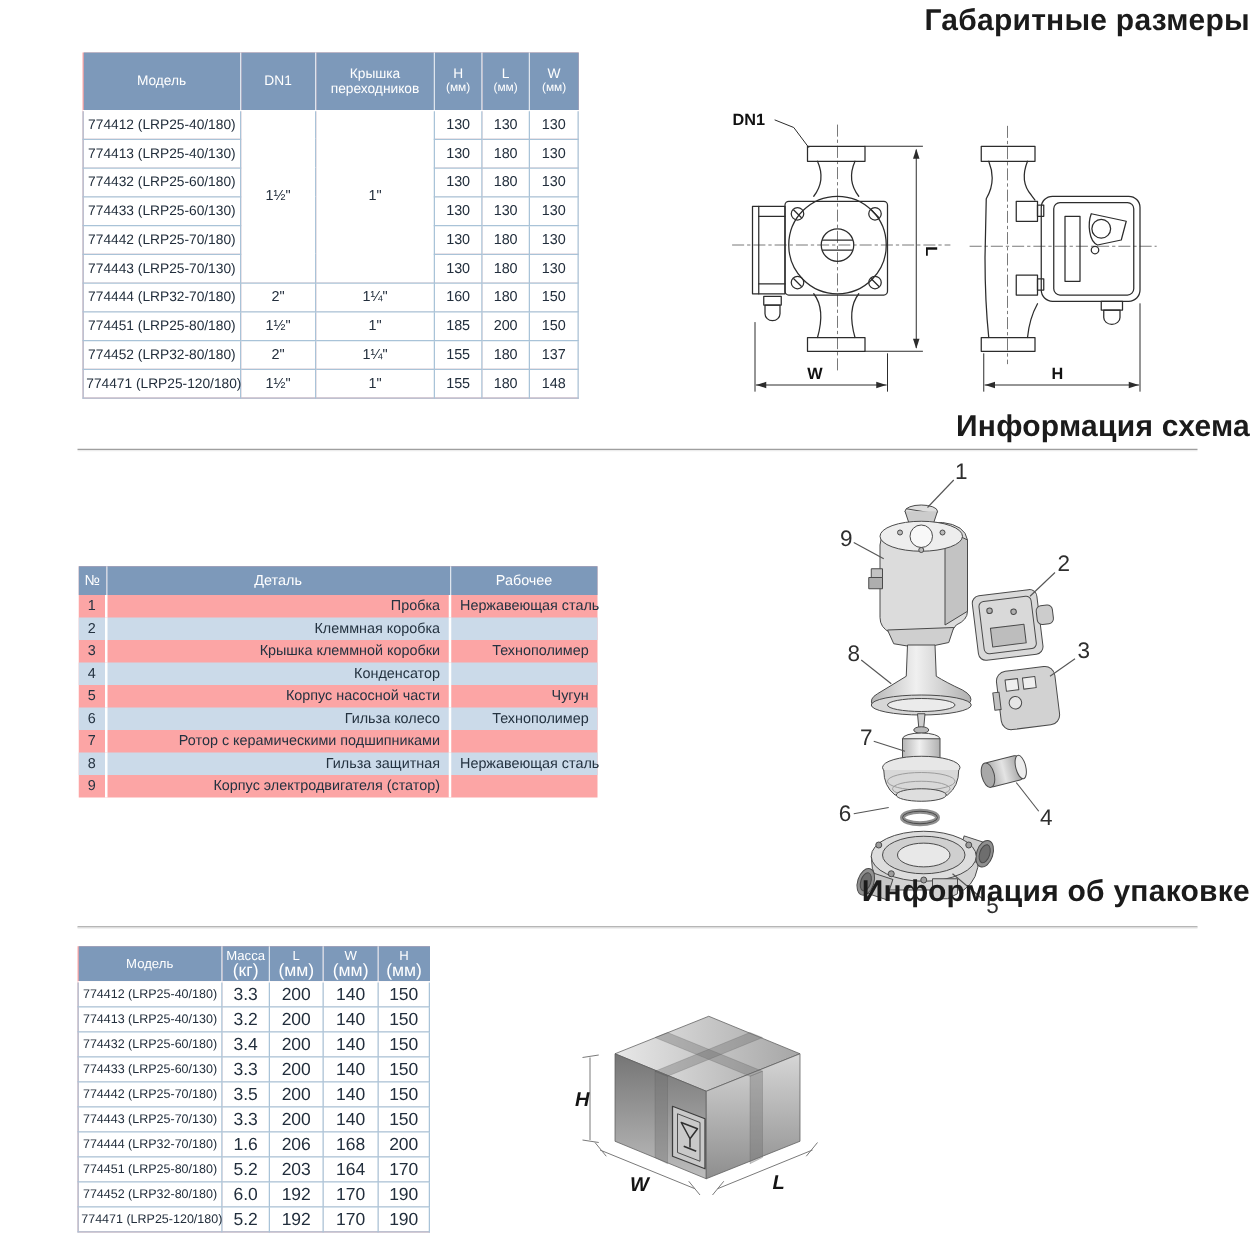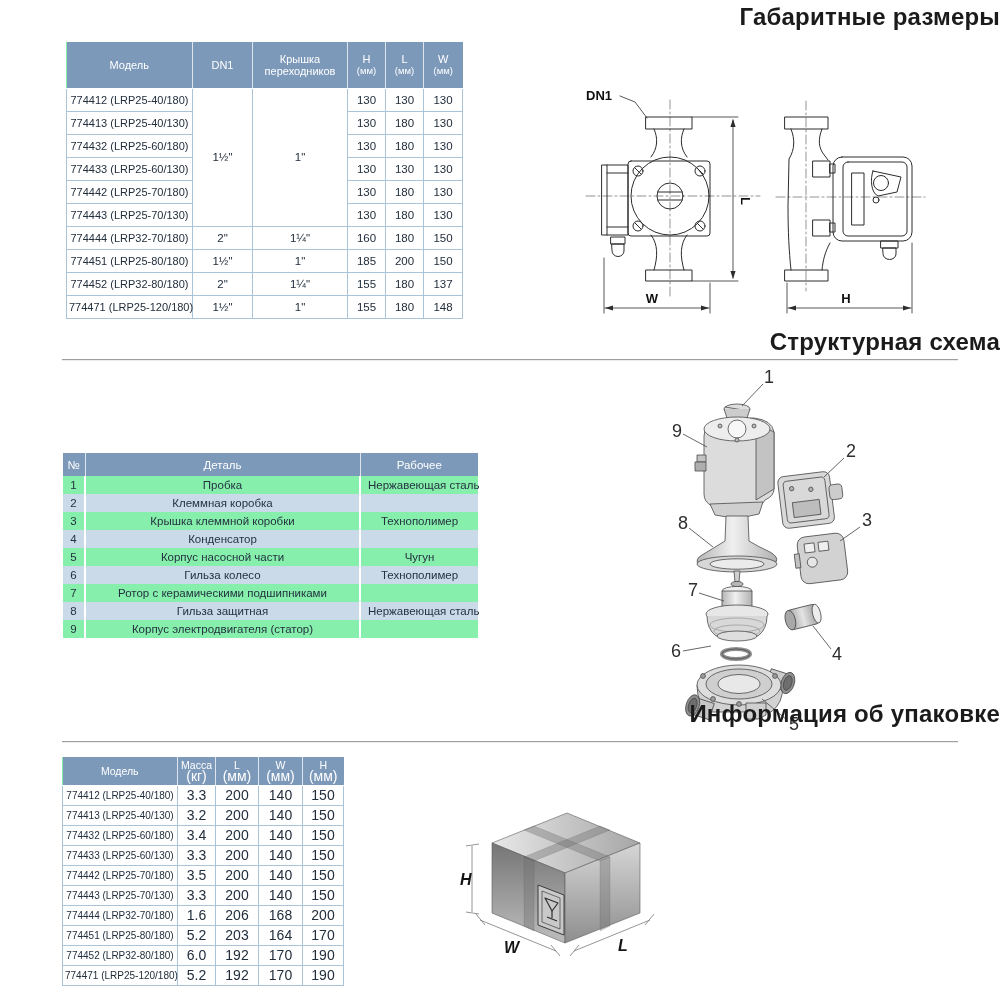--- a/index.html
+++ b/index.html
@@ -3,42 +3,42 @@
 <meta charset="utf-8">
 <style>
   *{margin:0;padding:0;box-sizing:border-box}
   html,body{background:#fff}
   body{width:1000px;height:1000px;position:relative;overflow:hidden;
        font-family:"Liberation Sans",sans-serif;color:#243240}
   .sec-title{position:absolute;text-align:right;font-size:24px;font-weight:600;
              color:#1b1b1b;letter-spacing:.2px}
   .divider{position:absolute;height:2px;border-top:1px solid #9f9f9f;
            border-bottom:1px solid #ececec;background:transparent}
-  table{position:absolute;border-collapse:collapse;table-layout:fixed;background:#86efac}
+  table{position:absolute;border-collapse:collapse;table-layout:fixed;background:#fca5a5}
   th{background:#7d99ba;color:#fff;font-weight:400;vertical-align:middle;padding:1px}
   th + th{border-left:1px solid rgba(255,255,255,.75)}
   .h-main{line-height:12px}
   .h-sub{line-height:11px}
   
   .grid td{border:1px solid #a9c3d8;text-align:center;font-size:11.5px;
            color:#222e3c;padding:0 2px;background:#fff;white-space:nowrap}
   .grid th{border-bottom:1px solid #fff}
   #dims-table th{height:46px;font-size:11px}
   #dims-table .h-sub{font-size:9.5px}
   #dims-table td{height:23px}
   #dims-table td:first-child{font-size:11px}
   #pack-table th{height:28px;font-size:10.5px}
   #pack-table .h-sub{font-size:14px}
   #pack-table td{height:20px;font-size:14px}
   #pack-table td:first-child{font-size:10px}
   
   #parts-table th{height:23px;font-size:11.5px}
   #parts-table td{height:18px;font-size:11.5px;text-align:center;color:#243240;
                   padding:0 2px;white-space:nowrap}
-  #parts-table td + td{border-left:2px solid #fff;text-align:center;padding:0 7px}
+  #parts-table td + td{border-left:2px solid #fff;text-align:right;padding:0 7px}
   #parts-table tbody tr:nth-child(even) td{background:#cbdae9}
   svg{position:absolute;overflow:visible}
   svg text{font-family:"Liberation Sans",sans-serif}
   .dim-label{font-weight:700;font-size:13px;fill:#111}
   .part-no{font-size:18px;fill:#2e2e2e}
   .box-label{font-weight:700;font-style:italic;font-size:16px;fill:#141414}
 </style>
 </head>
 <body>
 
@@ -234,21 +234,21 @@
     </g>
     <path d="M208,232 l8,-2.6 v5.2 z" fill="#2c2c2c" stroke="none"></path>
     <path d="M331,232 l-8,-2.6 v5.2 z" fill="#2c2c2c" stroke="none"></path>
   </g>
   <text x="6" y="24" class="dim-label">DN1</text>
   <text x="167" y="123" class="dim-label" text-anchor="middle" transform="rotate(90 163 121)">L</text>
   <text x="72" y="227" class="dim-label" text-anchor="middle">W</text>
   <text x="266" y="227" class="dim-label" text-anchor="middle">H</text>
 </svg>
 
-<div class="sec-title" style="top:328px;left:8px;width:992px">Структурная схема</div>
+<div class="sec-title" style="top:328px;left:8px;width:992px">Информация схема</div>
 <div class="divider" style="top:359px;left:62px;width:896px"></div>
 
 <table id="parts-table" style="left:63px;top:453px;width:415px">
   <colgroup>
       <col style="width:22px">
       <col style="width:275px">
       <col style="width:118px">
     </colgroup>
   <thead>
       <tr>

